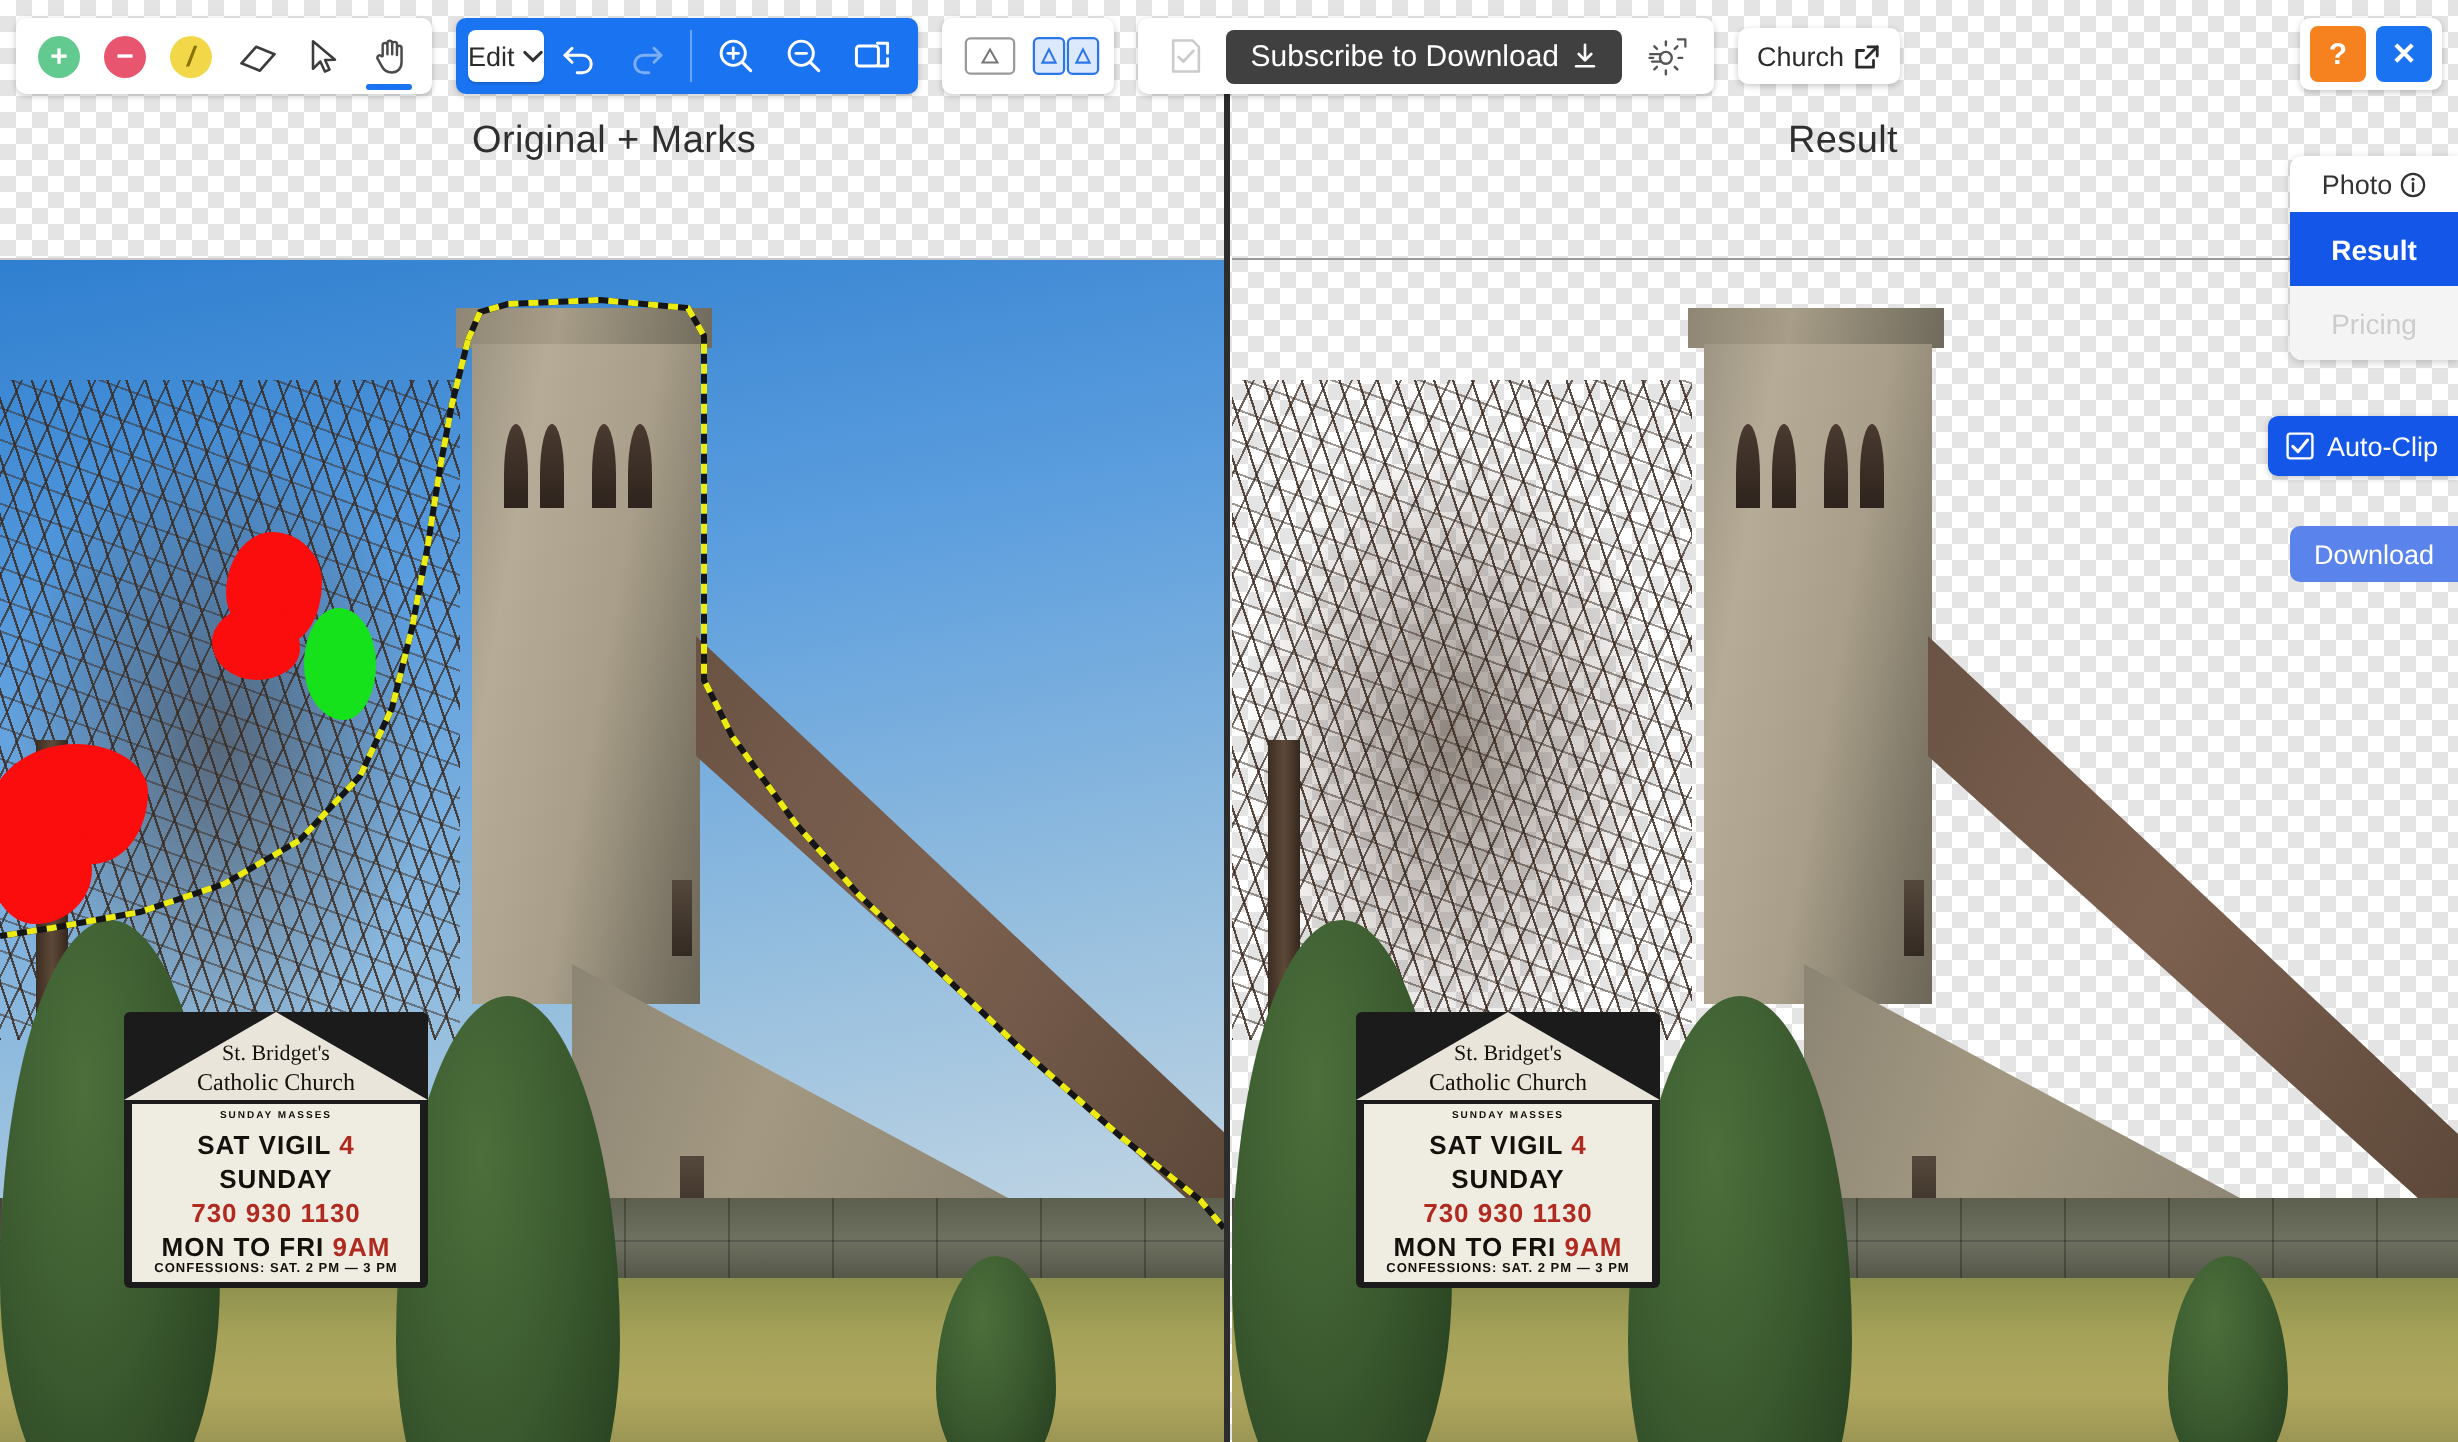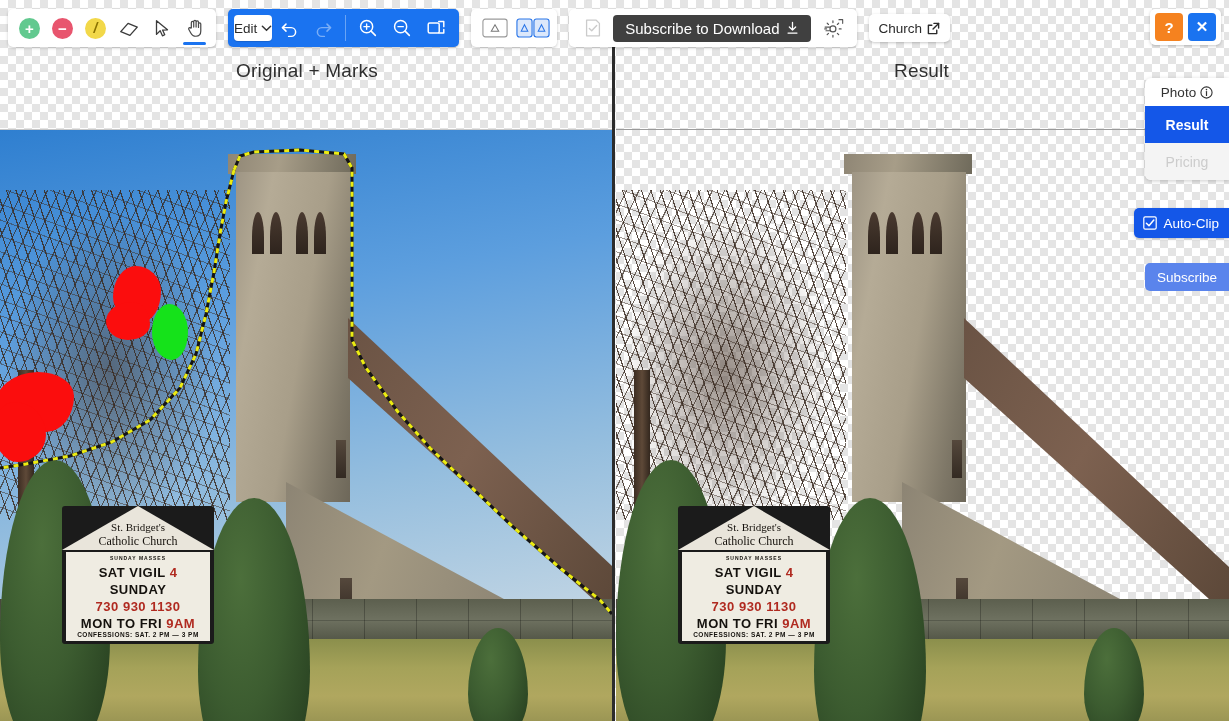--- a/index.html
+++ b/index.html
@@ -570,15 +570,15 @@
   </div>
 
   <div id="autoclip">
     <svg width="14" height="14" viewBox="0 0 14 14">
       <rect x="0.8" y="0.8" width="12.4" height="12.4" rx="1.4" fill="none" stroke="#fff" stroke-width="1.2"></rect>
       <path d="M3.4 7.2 L6 9.8 L10.8 4" fill="none" stroke="#fff" stroke-width="1.5" stroke-linecap="round" stroke-linejoin="round"></path>
     </svg>
     <span>Auto-Clip</span>
   </div>
 
-  <div id="original-btn">Subscribe</div>
+  <div id="original-btn">Download</div>
 
 </div>
 
 </body></html>

